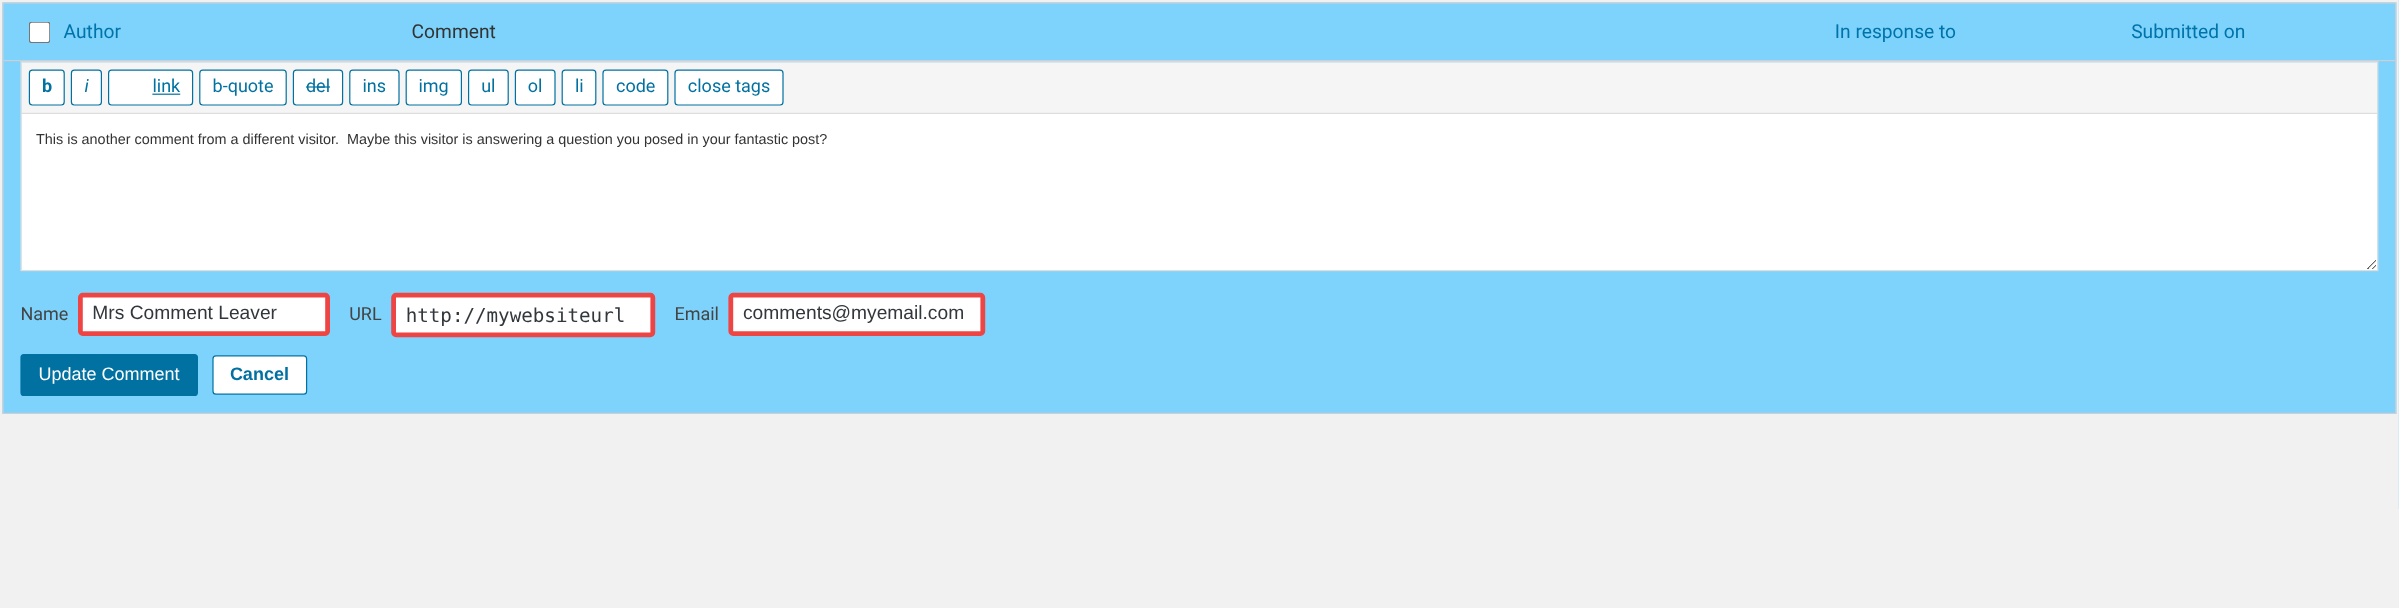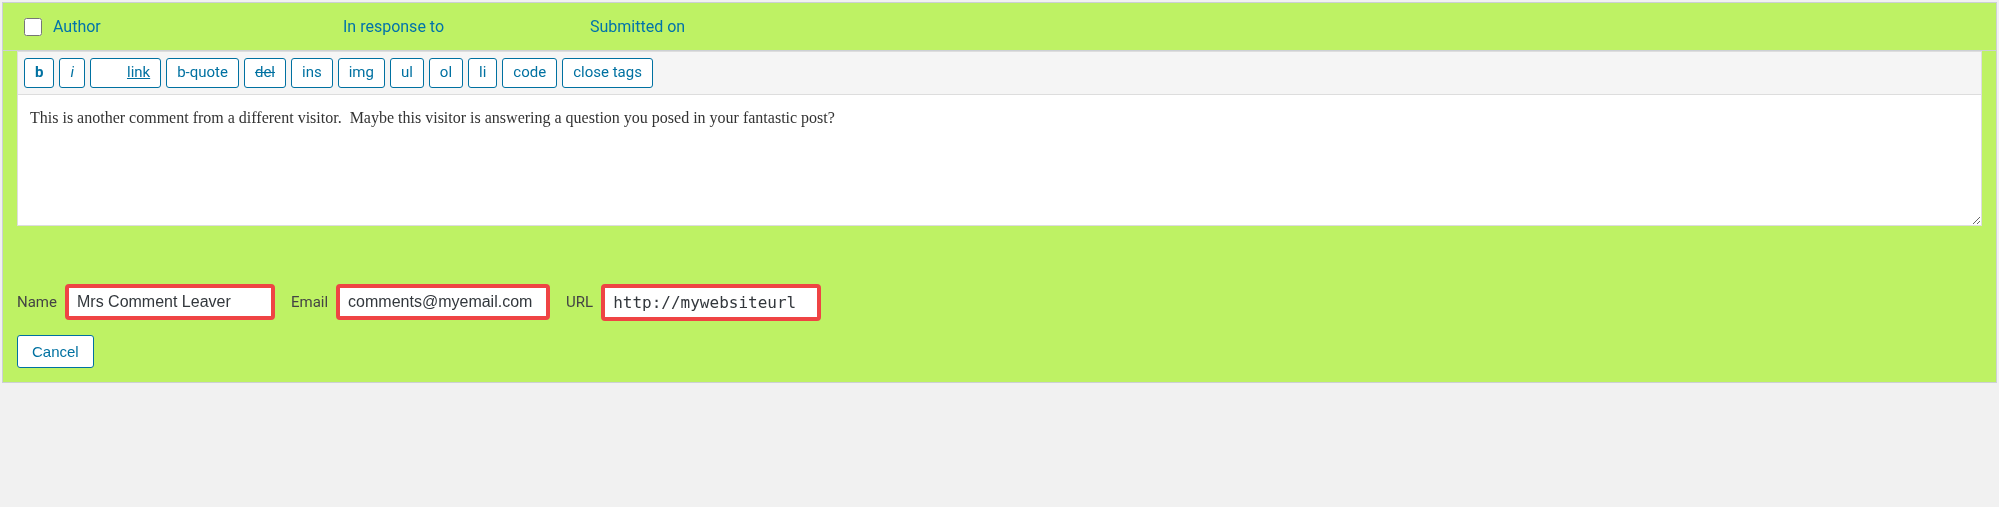--- a/index.html
+++ b/index.html
@@ -2,21 +2,21 @@
 <html><head>
   <meta charset="utf-8">
   <style>
     * { box-sizing: border-box; margin: 0; padding: 0; }
     body {
       font-family: -apple-system, BlinkMacSystemFont, "Segoe UI", Roboto, sans-serif;
       background: #f1f1f1;
       padding: 2px;
     }
     .container {
-      background: #bef264;
+      background: #7dd3fc;
       border: 1px solid #ccd0d4;
     }
     .table-header {
       display: flex;
       align-items: center;
       height: 48px;
       border-bottom: 1px solid #ccd0d4;
       padding: 0 10px;
     }
     .checkbox-col {
@@ -85,38 +85,37 @@
     }
     .qt-btn.bold { font-weight: bold; }
     .qt-btn.italic { font-style: italic; }
     .qt-btn.underline { text-decoration: underline; padding-left: 36px; }
     .qt-btn.strike { text-decoration: line-through; }
     .comment-textarea {
       width: 100%;
       border: none;
       resize: both;
       padding: 14px 12px;
-      font-family: Liberation Serif, serif;
-      font-size: 16px;
+      font-family: Liberation Sans, sans-serif;
+      font-size: 12px;
       color: #333;
       height: 130px;
       outline: none;
       display: block;
     }
     .fields-row {
       display: flex;
       align-items: center;
       gap: 16px;
       padding: 18px 14px 14px 14px;
     }
     .field-group {
       display: flex;
       align-items: center;
       gap: 8px;
-      margin-top: 40px;
     }
     .field-group label {
       font-size: 15px;
       color: #444;
     }
     .field-group input[type="text"] {
       border: 4px solid #ef4444;
       border-radius: 4px;
       padding: 5px 8px;
       font-size: 16px;
@@ -142,34 +141,36 @@
       cursor: pointer;
     }
     .btn-secondary {
       background: #fff;
       border: 1px solid #0071a1;
       color: #0071a1;
       padding: 7px 14px;
       font-size: 15px;
       border-radius: 3px;
       cursor: pointer;
+      font-weight: bold;
     }
   </style>
 </head>
 <body>
 
 <div class="container">
 
   <div class="table-header">
     <div class="checkbox-col">
       <input type="checkbox" style="">
     </div>
     <div class="col-author">
       <a href="#">Author</a>
     </div>
+    <div class="col-comment">Comment</div>
     <div class="col-response">
       <a href="#">In response to</a>
     </div>
     <div class="col-submitted">
       <a href="#">Submitted on</a>
     </div>
   </div>
 
   <div class="edit-row">
 
@@ -190,27 +191,28 @@
       </div>
       <textarea class="comment-textarea" style="">This is another comment from a different visitor.  Maybe this visitor is answering a question you posed in your fantastic post?</textarea>
     </div>
 
     <div class="fields-row">
       <div class="field-group">
         <label>Name</label>
         <input type="text" class="input-name" value="Mrs Comment Leaver" style="">
       </div>
       <div class="field-group">
+        <label>URL</label>
+        <input type="text" class="input-url" value="http://mywebsiteurl" style="">
+      </div>
+      <div class="field-group">
         <label>Email</label>
         <input type="text" class="input-email" value="comments@myemail.com" style="">
       </div>
-      <div class="field-group">
-        <label>URL</label>
-        <input type="text" class="input-url" value="http://mywebsiteurl" style="">
-      </div>
     </div>
 
     <div class="actions-row">
+      <button type="button" class="btn-primary">Update Comment</button>
       <button type="button" class="btn-secondary">Cancel</button>
     </div>
   </div>
 
 </div>
 
 </body></html>

